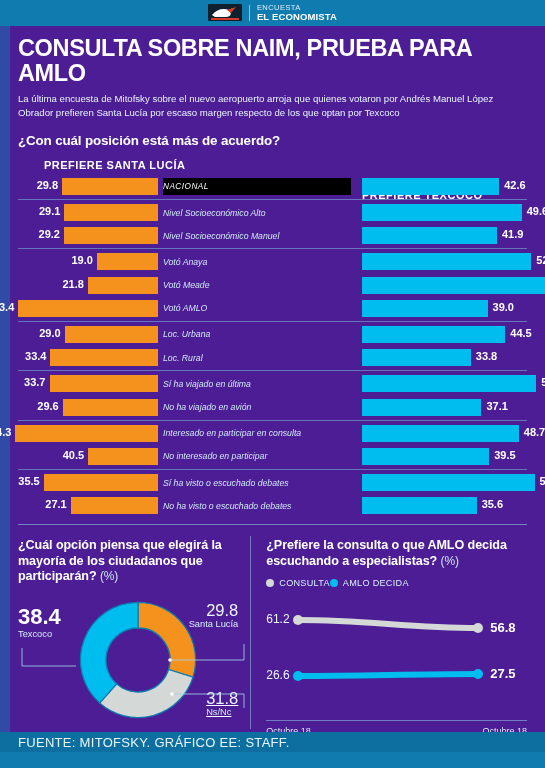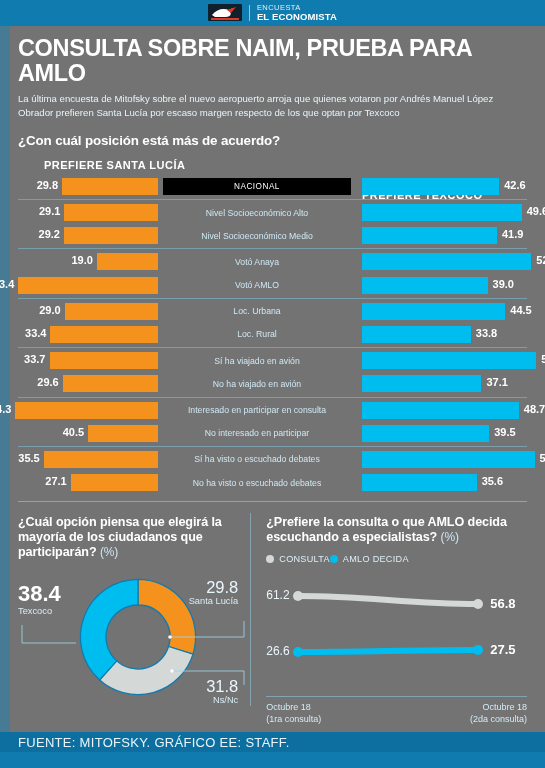--- a/index.html
+++ b/index.html
@@ -2,21 +2,21 @@
 <html><head>
 <meta charset="utf-8">
 <style>
   * { box-sizing: border-box; margin: 0; padding: 0; }
   html, body {
     width: 545px; height: 768px;
     background: #0b76aa;
     font-family: "Liberation Sans", sans-serif;
     overflow: hidden;
   }
-  .page { position: relative; width: 545px; height: 768px; background: #737373; }
+  .page { position: relative; width: 545px; height: 768px; background: #4c1d95; }
 
   
   .topbar {
     position: relative; height: 26px; background: #0f7bae;
     display: flex; align-items: center; justify-content: center;
   }
   .topbar::before {
     content:""; position:absolute; left:0; top:0; width:232px; height:26px;
     background:#0f7bae;
   }
@@ -68,21 +68,21 @@
   }
   .brow .lval { text-align:right; width:70px; }
   .brow .rval { }
   .lbar, .rbar {
     position:absolute; top:3px; height:17px;
   }
   .lbar { background:#f5921e; right:387px; }
   .rbar { background:#00bdef; left:362px; }
   .catlabel {
     position:absolute; left:163px; width:188px; top:4.5px;
-    text-align:center; font-size:8.7px; color:#cfe8f4; line-height:14px;
+    text-align:left; font-size:8.7px; color:#cfe8f4; line-height:14px;font-style:italic;
   }
   .brow.national .catlabel {
     background:#000000; color:#ffffff; height:17px; top:3px; line-height:17px;
     font-size:8.2px; letter-spacing:.5px;
   }
   .grpline {
     height:1px; background:#7cc0dd; opacity:.55; margin:1px 18px 1px 18px;
   }
 
   
@@ -98,21 +98,21 @@
   
   .donutzone { position:relative; height:160px; margin-top:6px; }
   .donut { position:absolute; left:56px; top:6px; width:128px; height:128px; }
   .dlab { position:absolute; color:#ffffff; }
   .dlab .num { font-size:17px; font-weight:bold; line-height:1; }
   .dlab .nam { font-size:9.3px; color:#d8ecf6; margin-top:1px; }
   .dlab.texcoco { left:0px; top:16px; }
   .dlab.texcoco .num { font-size:22px; }
   .dlab.santa { right:0px; top:12px; text-align:right; }
   .dlab.santa .num { font-weight:normal; font-size:16.5px; color:#eaf6fc; }
-  .dlab.nsnc { right:0px; top:111px; text-align:right; }
+  .dlab.nsnc { right:0px; top:100px; text-align:left;text-decoration:underline; }
   .dlab.nsnc .num { font-weight:normal; font-size:16.5px; color:#eaf6fc; }
 
   
   .legend { display:flex; align-items:center; margin-top:9px; }
   .legend .li { display:flex; align-items:center; gap:5px; }
   .legend .dot { width:8px; height:8px; border-radius:50%; display:block; }
   .legend .txt { font-size:9.1px; color:#dceef8; letter-spacing:.3px; }
   .slope { position:relative; height:122px; margin-top:10px; }
   .slope .sval {
     position:absolute; color:#ffffff; font-size:11.2px;
@@ -178,33 +178,39 @@
       <div class="brow">
         <div class="lval" style="right: 484.702px;">29.1</div>
         <div class="lbar" style="width: 93.702px;"></div>
         <div class="catlabel">Nivel Socioeconómico Alto</div>
         <div class="rbar" style="width: 159.712px;"></div>
         <div class="rval" style="left: 526.712px;">49.6</div>
       </div>
       <div class="brow">
         <div class="lval" style="right: 485.024px;">29.2</div>
         <div class="lbar" style="width: 94.024px;"></div>
-        <div class="catlabel">Nivel Socioeconómico Medio</div>
+        <div class="catlabel">Nivel Socioeconómico Manuel</div>
         <div class="rbar" style="width: 134.918px;"></div>
         <div class="rval" style="left: 501.918px;">41.9</div>
       </div>
       <div class="grpline"></div>
       <div class="brow">
         <div class="lval" style="right: 452.18px;">19.0</div>
         <div class="lbar" style="width: 61.18px;"></div>
         <div class="catlabel">Votó Anaya</div>
         <div class="rbar" style="width: 169.372px;"></div>
         <div class="rval" style="left: 536.372px;">52.6</div>
       </div>
       <div class="brow">
+        <div class="lval" style="right: 461.196px;">21.8</div>
+        <div class="lbar" style="width: 70.196px;"></div>
+        <div class="catlabel">Votó Meade</div>
+        <div class="rbar" style="width: 199.64px;"></div>
+      </div>
+      <div class="brow">
         <div class="lval" style="right: 530.748px;">43.4</div>
         <div class="lbar" style="width: 139.748px;"></div>
         <div class="catlabel">Votó AMLO</div>
         <div class="rbar" style="width: 125.58px;"></div>
         <div class="rval" style="left: 492.58px;">39.0</div>
       </div>
       <div class="grpline"></div>
       <div class="brow">
         <div class="lval" style="right: 484.38px;">29.0</div>
         <div class="lbar" style="width: 93.38px;"></div>
@@ -216,21 +222,21 @@
         <div class="lval" style="right: 498.548px;">33.4</div>
         <div class="lbar" style="width: 107.548px;"></div>
         <div class="catlabel">Loc. Rural</div>
         <div class="rbar" style="width: 108.836px;"></div>
         <div class="rval" style="left: 475.836px;">33.8</div>
       </div>
       <div class="grpline"></div>
       <div class="brow">
         <div class="lval" style="right: 499.514px;">33.7</div>
         <div class="lbar" style="width: 108.514px;"></div>
-        <div class="catlabel">Sí ha viajado en avión</div>
+        <div class="catlabel">Sí ha viajado en última</div>
         <div class="rbar" style="width: 174.202px;"></div>
         <div class="rval" style="left: 541.202px;">54.1</div>
       </div>
       <div class="brow">
         <div class="lval" style="right: 486.312px;">29.6</div>
         <div class="lbar" style="width: 95.312px;"></div>
         <div class="catlabel">No ha viajado en avión</div>
         <div class="rbar" style="width: 119.462px;"></div>
         <div class="rval" style="left: 486.462px;">37.1</div>
       </div>

